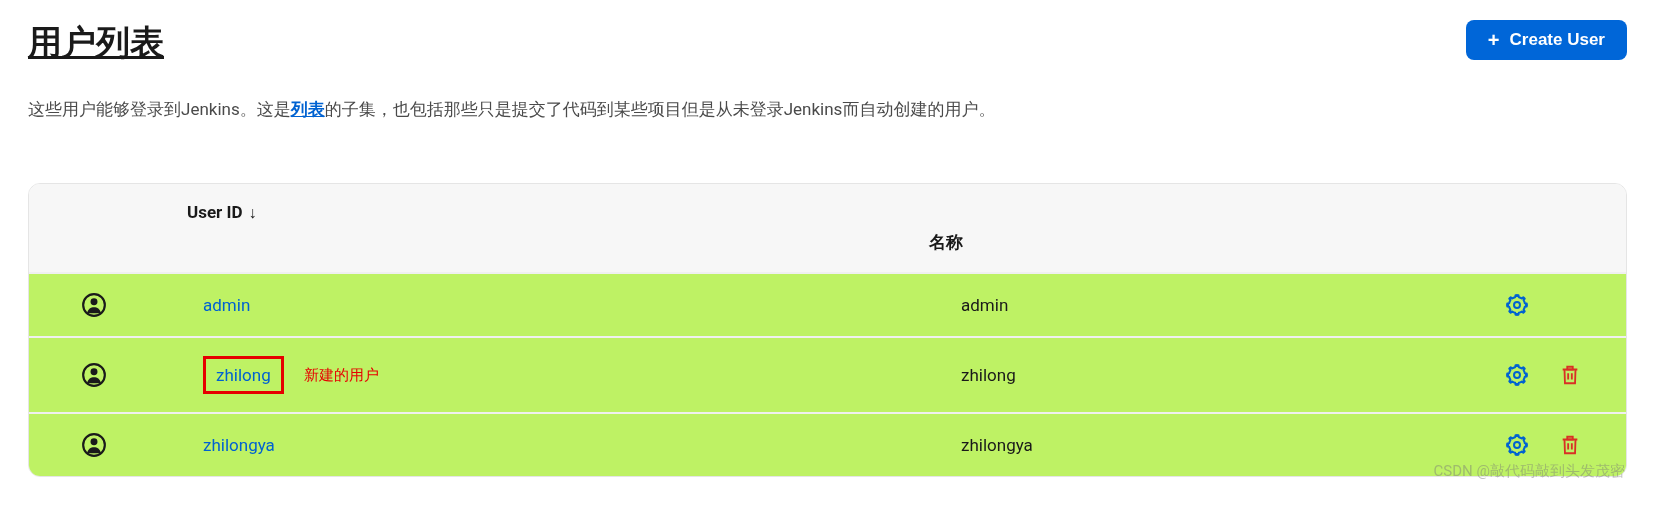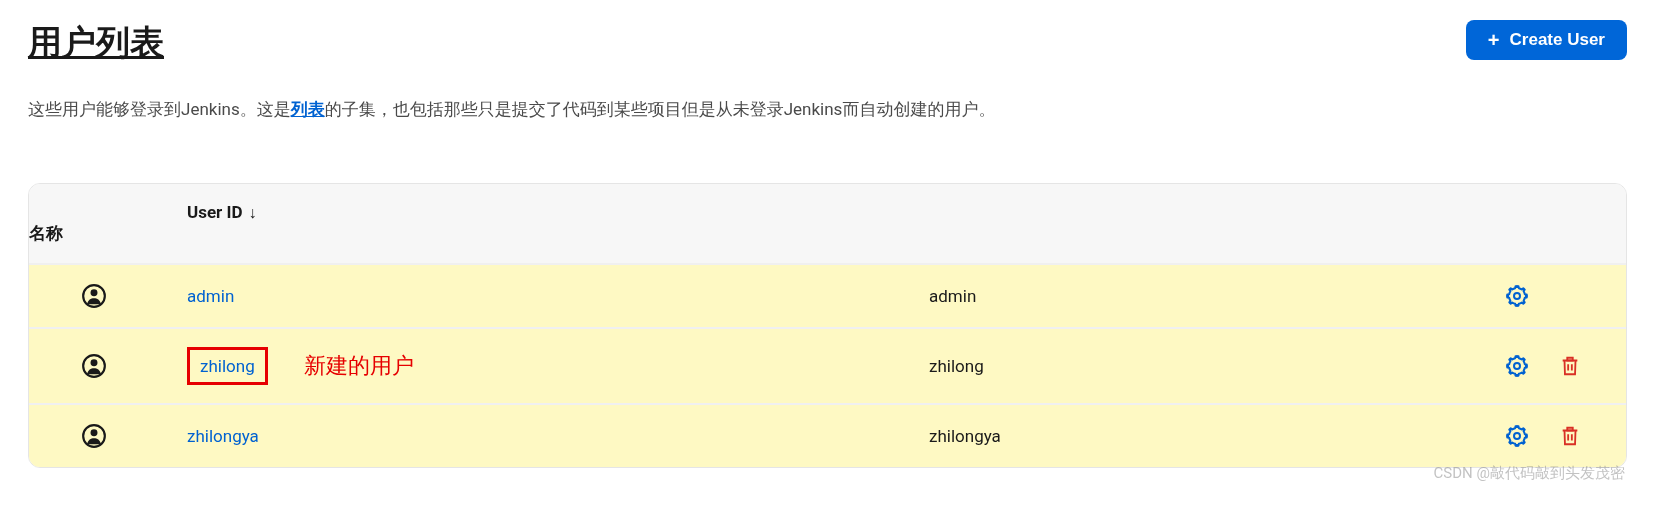--- a/index.html
+++ b/index.html
@@ -67,29 +67,29 @@
       border-radius: 12px;
       overflow: hidden;
     }
     .table-header {
       display: flex;
       background: #f7f7f7;
       padding: 18px 0;
       font-weight: 700;
       font-size: 17px;
       color: #1a1a1a;
-      flex-direction: column;
     }
     .table-row {
       display: flex;
       align-items: center;
-      background: #fef9c3;
+      background: #bef264;
       border-top: 2px solid #f0f0f0;
       padding: 18px 0;
       position: relative;
+      gap: 16px;
     }
     .col-icon {
       width: 130px;
       display: flex;
       justify-content: center;
       align-items: center;
     }
     .col-userid {
       width: 770px;
       padding-left: 28px;
@@ -118,21 +118,21 @@
       border: 3px solid #e60000;
       padding: 6px 10px;
       display: inline-block;
     }
     .name-text {
       font-size: 17px;
       color: #1a1a1a;
     }
     .annotation {
       color: #e60000;
-      font-size: 22px;
+      font-size: 15px;
       position: absolute;
       left: 275px;
     }
     .sort-arrow {
       margin-left: 6px;
       font-size: 16px;
     }
     .gear-icon, .trash-icon {
       cursor: pointer;
       display: flex;
@@ -147,31 +147,32 @@
     }
     .trash-icon svg {
       width: 22px;
       height: 24px;
       stroke: #d93025;
       fill: none;
       stroke-width: 2;
     }
     .watermark {
       position: absolute;
-      bottom: 5px;
+      bottom: 16px;
       right: 30px;
       color: rgba(120,120,120,0.45);
       font-size: 15px;
     }
     .header-userid {
       padding-left: 158px;
       width: 900px;
     }
     .header-name {
       width: 500px;
+      margin-top: 29px;
     }
   </style>
 </head>
 <body>
 
 <div class="header-row">
   <h1 class="page-title">用户列表</h1>
   <button class="create-btn">
     <span class="plus">+</span>
     <span>Create User</span>

